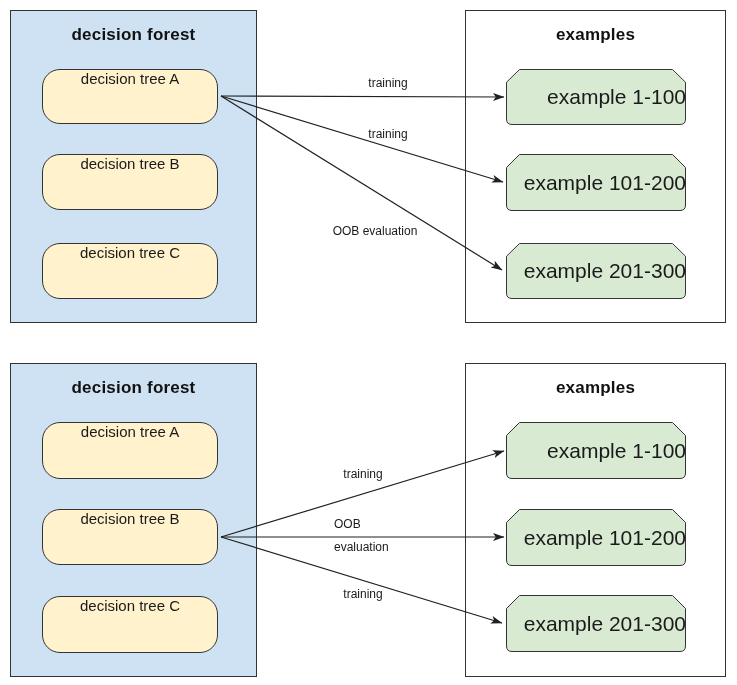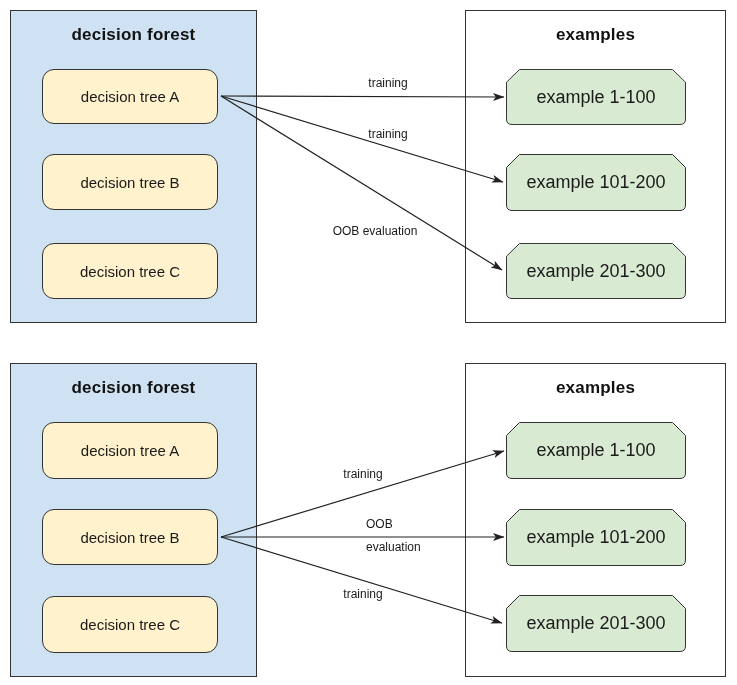--- a/index.html
+++ b/index.html
@@ -8,27 +8,27 @@
     font-family:"Liberation Sans", sans-serif;color:#1a1a1a;overflow:hidden;
   }
   .box-group{position:absolute;border:1px solid #333;box-sizing:border-box;}
   .forest-box{background:#cfe2f3;}
   .examples-box{background:#ffffff;}
   .group-title{
     position:absolute;font-weight:bold;font-size:17px;text-align:center;
     color:#111;letter-spacing:0.2px;
   }
   .tree-node{
-    position:absolute;background:#fff2cc;border:1px solid #333;border-radius:12px;
-    display:flex;align-items:center;justify-content:center;
+    position:absolute;background:#fff2cc;border:1px solid #333;border-radius:18px;
+    display:flex;justify-content:center;
     font-size:15px;box-sizing:border-box;
   }
   .example-node{
-    position:absolute;display:flex;align-items:center;justify-content:center;
-    font-size:18px;
+    position:absolute;display:flex;align-items:center;justify-content:flex-end;
+    font-size:21px;
   }
   .example-node svg{position:absolute;left:0;top:0;width:100%;height:100%;}
   .example-node .lbl{position:relative;}
   .arrow-layer{position:absolute;left:0;top:0;pointer-events:none;}
   .arrow-label{
     position:absolute;font-size:12px;white-space:nowrap;
     transform:translate(-50%,-50%);
   }
   .arrow-label.two-line{
     transform:none;white-space:pre-line;line-height:23px;text-align:left;
@@ -123,17 +123,17 @@
     <line x1="221" y1="537" x2="504" y2="451" stroke="#212121" stroke-width="1.2" marker-end="url(#arrowhead)"></line>
     <line x1="221" y1="537" x2="504" y2="537" stroke="#212121" stroke-width="1.2" marker-end="url(#arrowhead)"></line>
     <line x1="221" y1="537" x2="502" y2="623" stroke="#212121" stroke-width="1.2" marker-end="url(#arrowhead)"></line>
   </svg>
 
   <div class="arrow-label" style="left:388px;top:83px;">training</div>
   <div class="arrow-label" style="left:388px;top:134px;">training</div>
   <div class="arrow-label" style="left:375px;top:231px;">OOB evaluation</div>
 
   <div class="arrow-label" style="left:363px;top:474px;">training</div>
-  <div class="arrow-label two-line" style="left:334px;top:513px;margin-left:32px;">OOB
+  <div class="arrow-label two-line" style="left:334px;top:513px;">OOB
 evaluation</div>
   <div class="arrow-label" style="left:363px;top:594px;">training</div>
 
 </div>
 
 </body></html>

